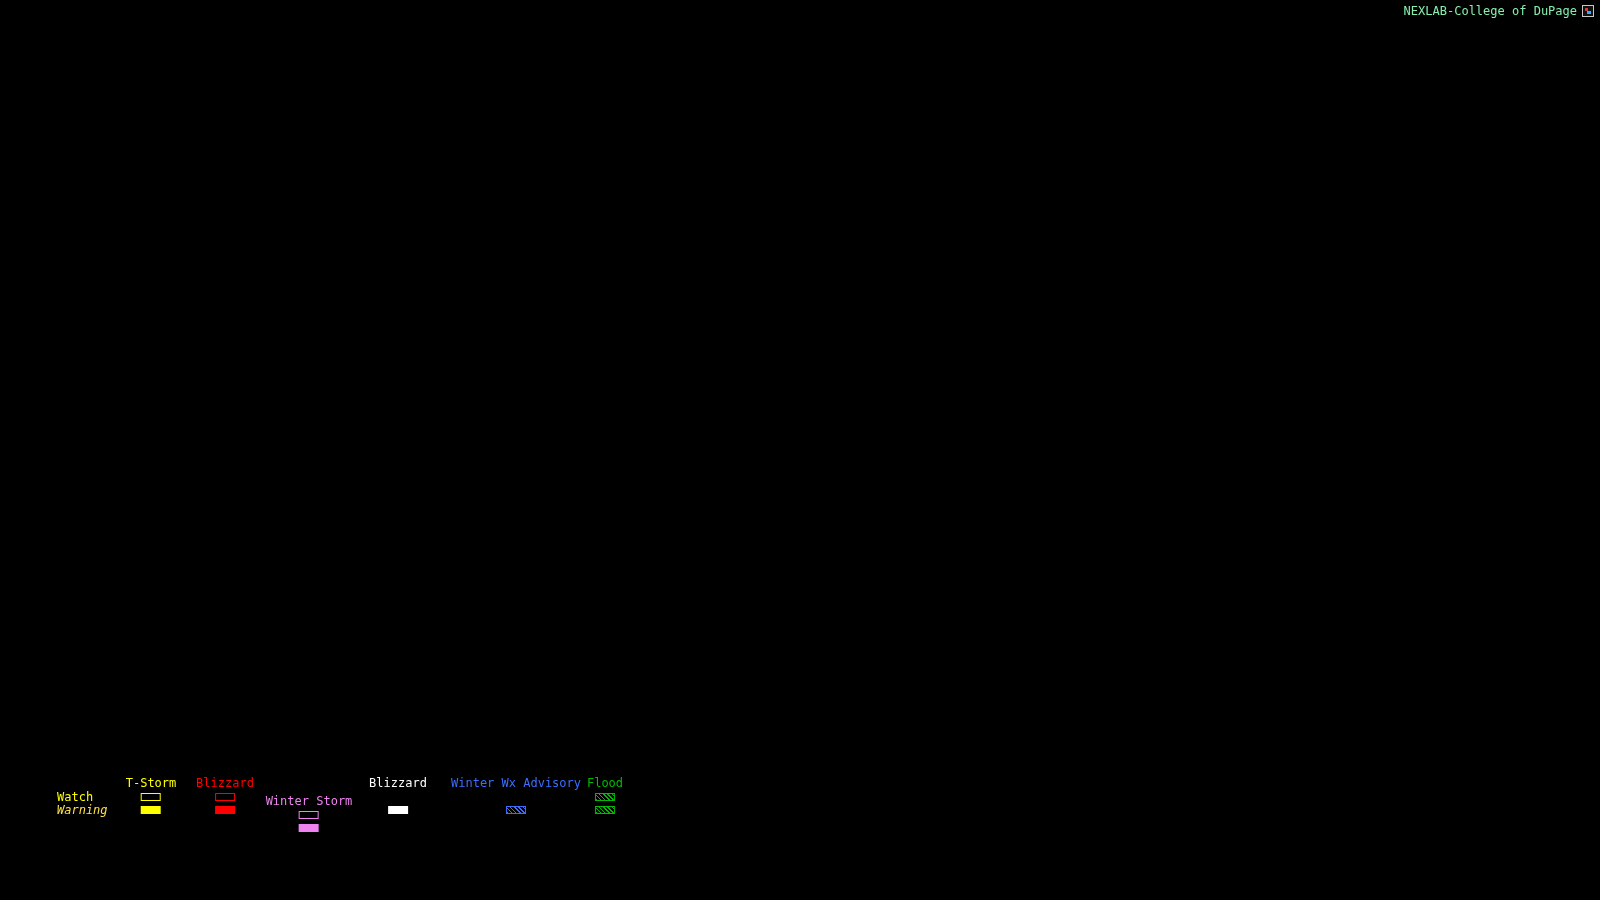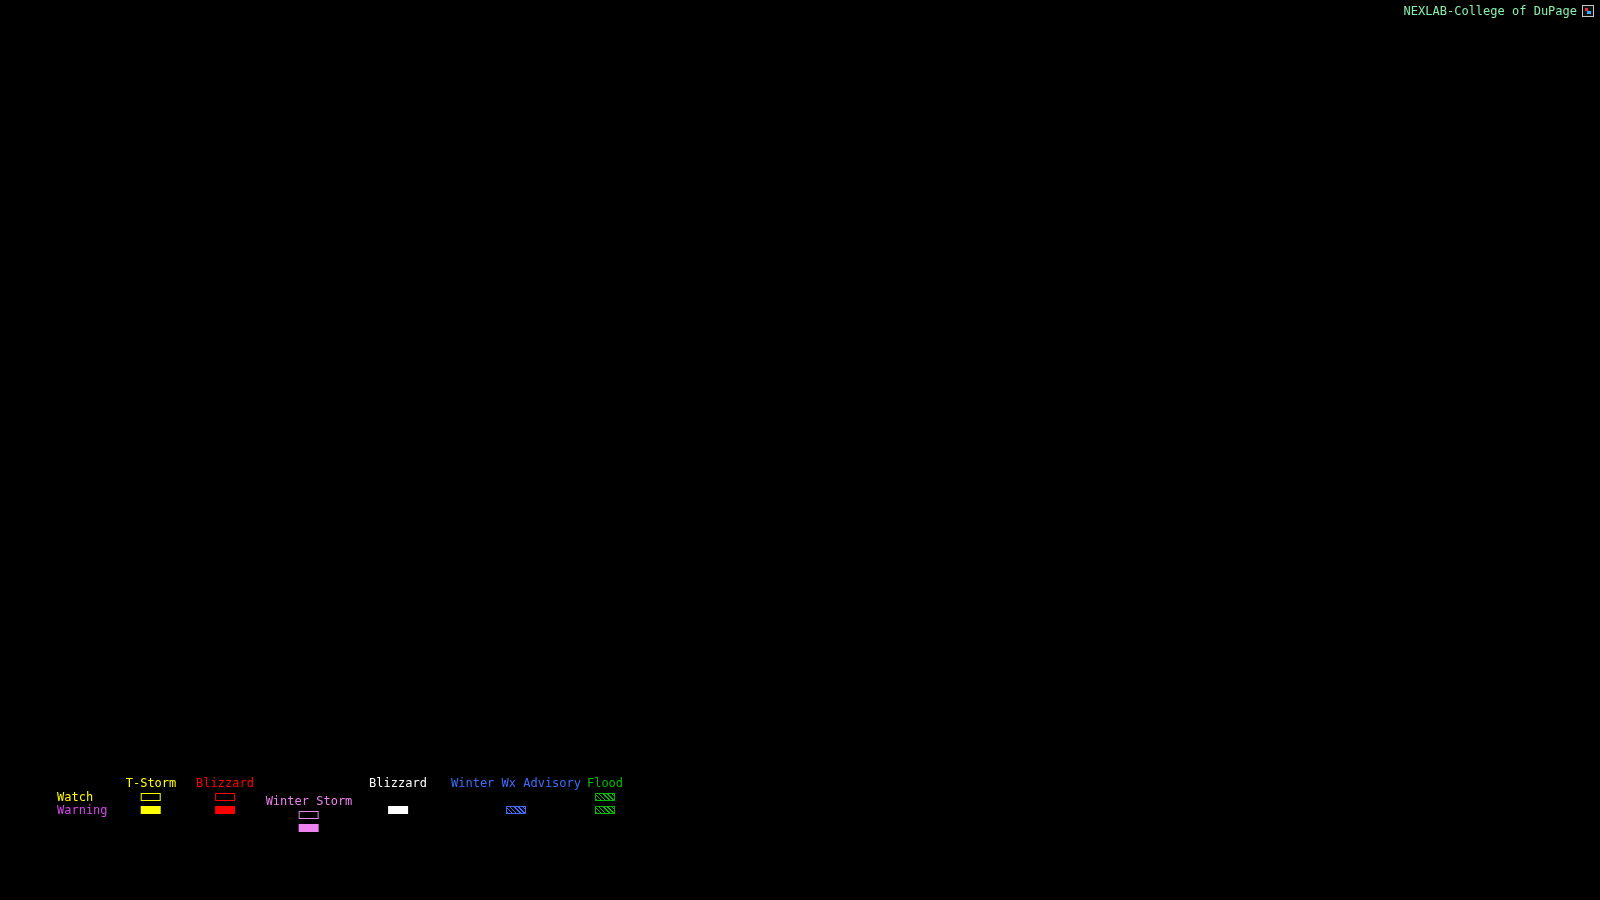--- a/index.html
+++ b/index.html
@@ -49,21 +49,21 @@
     <span style="color: #86efac;">NEXLAB-College of DuPage</span>
     <span id="brand-logo"></span>
   </div>
 
   <div class="abs" style="left:0;top:40px;width:1600px;height:720px;"></div>
 
   <div id="legend">
 
     <div class="row-label" style="top: 791px; color: rgb(255, 255, 0); text-align: right;">Watch</div>
 
-    <div class="row-label" style="top: 804px; color: #d946ef;">Warning</div>
+    <div class="row-label" style="top: 804px; color: #fde047; font-style: italic;">Warning</div>
 
     <div class="legend-col" style="left: 151px; --c: #ffff00;">
       <div class="col-header">T-Storm</div>
       <div class="slot">
           <div class="swatch outline"></div>
         </div>
       <div class="slot">
           <div class="swatch filled"></div>
         </div>
     </div>

